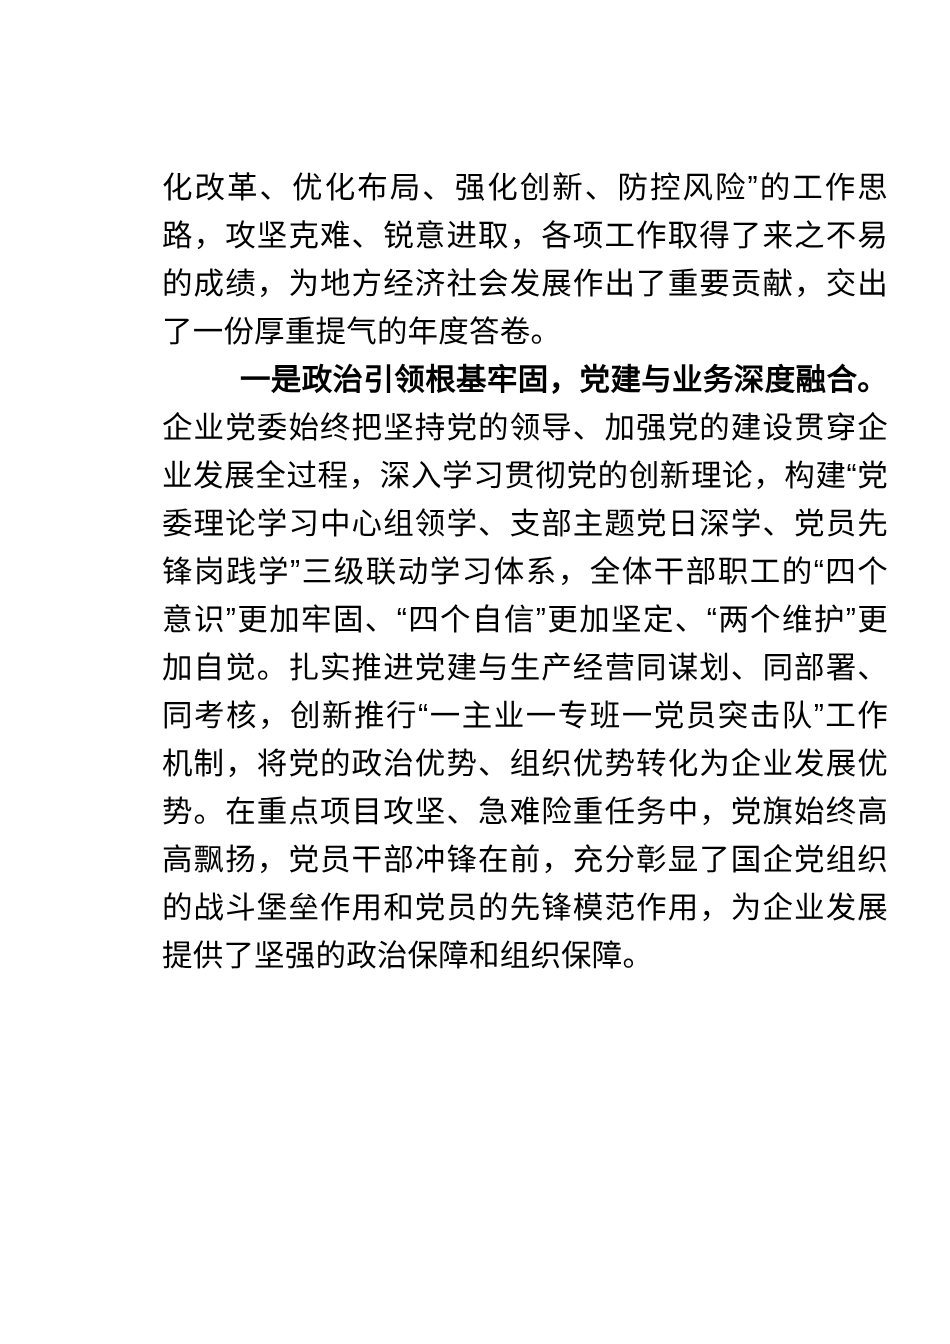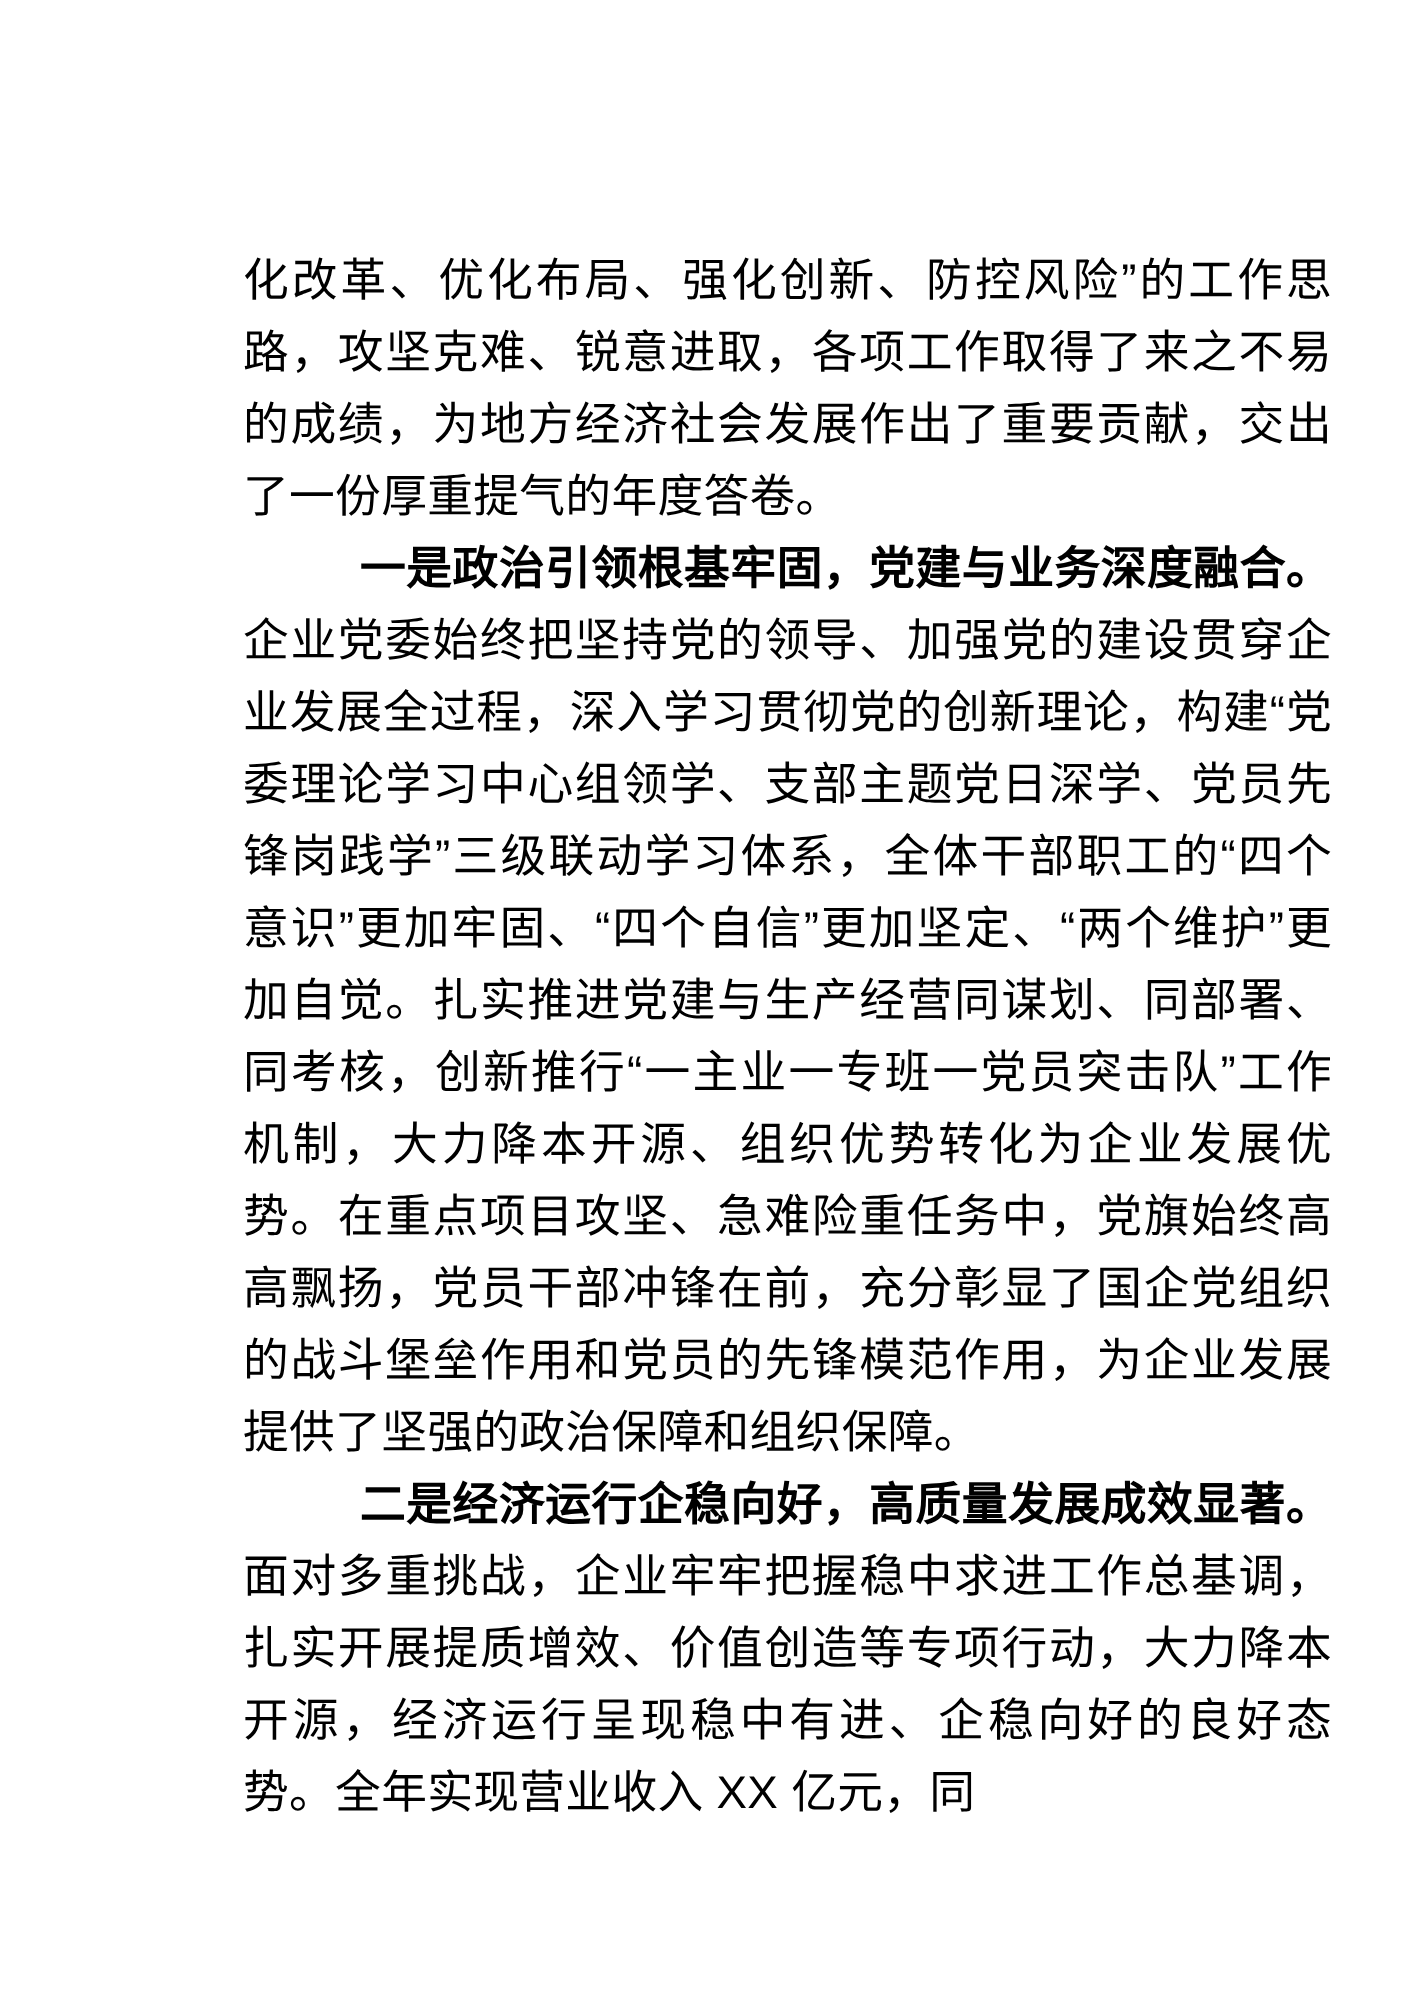--- a/index.html
+++ b/index.html
@@ -49,21 +49,18 @@
 <body>
 
 <div class="page">
   <div class="page-body">
 
     <p class="para">
       <span>化改革、优化布局、强化创新、防控风险”的工作思路，攻坚克难、锐意进取，各项工作取得了来之不易的成绩，为地方经济社会发展作出了重要贡献，交出了一份厚重提气的年度答卷。</span>
     </p>
 
     <p class="para indent">
-      <span class="lead">一是政治引领根基牢固，党建与业务深度融合。</span><span>企业党委始终把坚持党的领导、加强党的建设贯穿企业发展全过程，深入学习贯彻党的创新理论，构建“党委理论学习中心组领学、支部主题党日深学、党员先锋岗践学”三级联动学习体系，全体干部职工的“四个意识”更加牢固、“四个自信”更加坚定、“两个维护”更加自觉。扎实推进党建与生产经营同谋划、同部署、同考核，创新推行“一主业一专班一党员突击队”工作机制，大力降本开源、组织优势转化为企业发展优势。在重点项目攻坚、急难险重任务中，党旗始终高高飘扬，党员干部冲锋在前，充分彰显了国企党组织的战斗堡垒作用和党员的先锋模范作用，为企业发展提供了坚强的政治保障和组织保障。</span>
+      <span class="lead">一是政治引领根基牢固，党建与业务深度融合。</span><span>企业党委始终把坚持党的领导、加强党的建设贯穿企业发展全过程，深入学习贯彻党的创新理论，构建“党委理论学习中心组领学、支部主题党日深学、党员先锋岗践学”三级联动学习体系，全体干部职工的“四个意识”更加牢固、“四个自信”更加坚定、“两个维护”更加自觉。扎实推进党建与生产经营同谋划、同部署、同考核，创新推行“一主业一专班一党员突击队”工作机制，将党的政治优势、组织优势转化为企业发展优势。在重点项目攻坚、急难险重任务中，党旗始终高高飘扬，党员干部冲锋在前，充分彰显了国企党组织的战斗堡垒作用和党员的先锋模范作用，为企业发展提供了坚强的政治保障和组织保障。</span>
     </p>
 
-    <p class="para indent">
-      <span class="lead">二是经济运行企稳向好，高质量发展成效显著。</span><span>面对多重挑战，企业牢牢把握稳中求进工作总基调，扎实开展提质增效、价值创造等专项行动，大力降本开源，经济运行呈现稳中有进、企稳向好的良好态势。全年实现营业收入 XX 亿元，同</span>
-    </p>
 
   </div>
 </div>
 
 </body></html>

